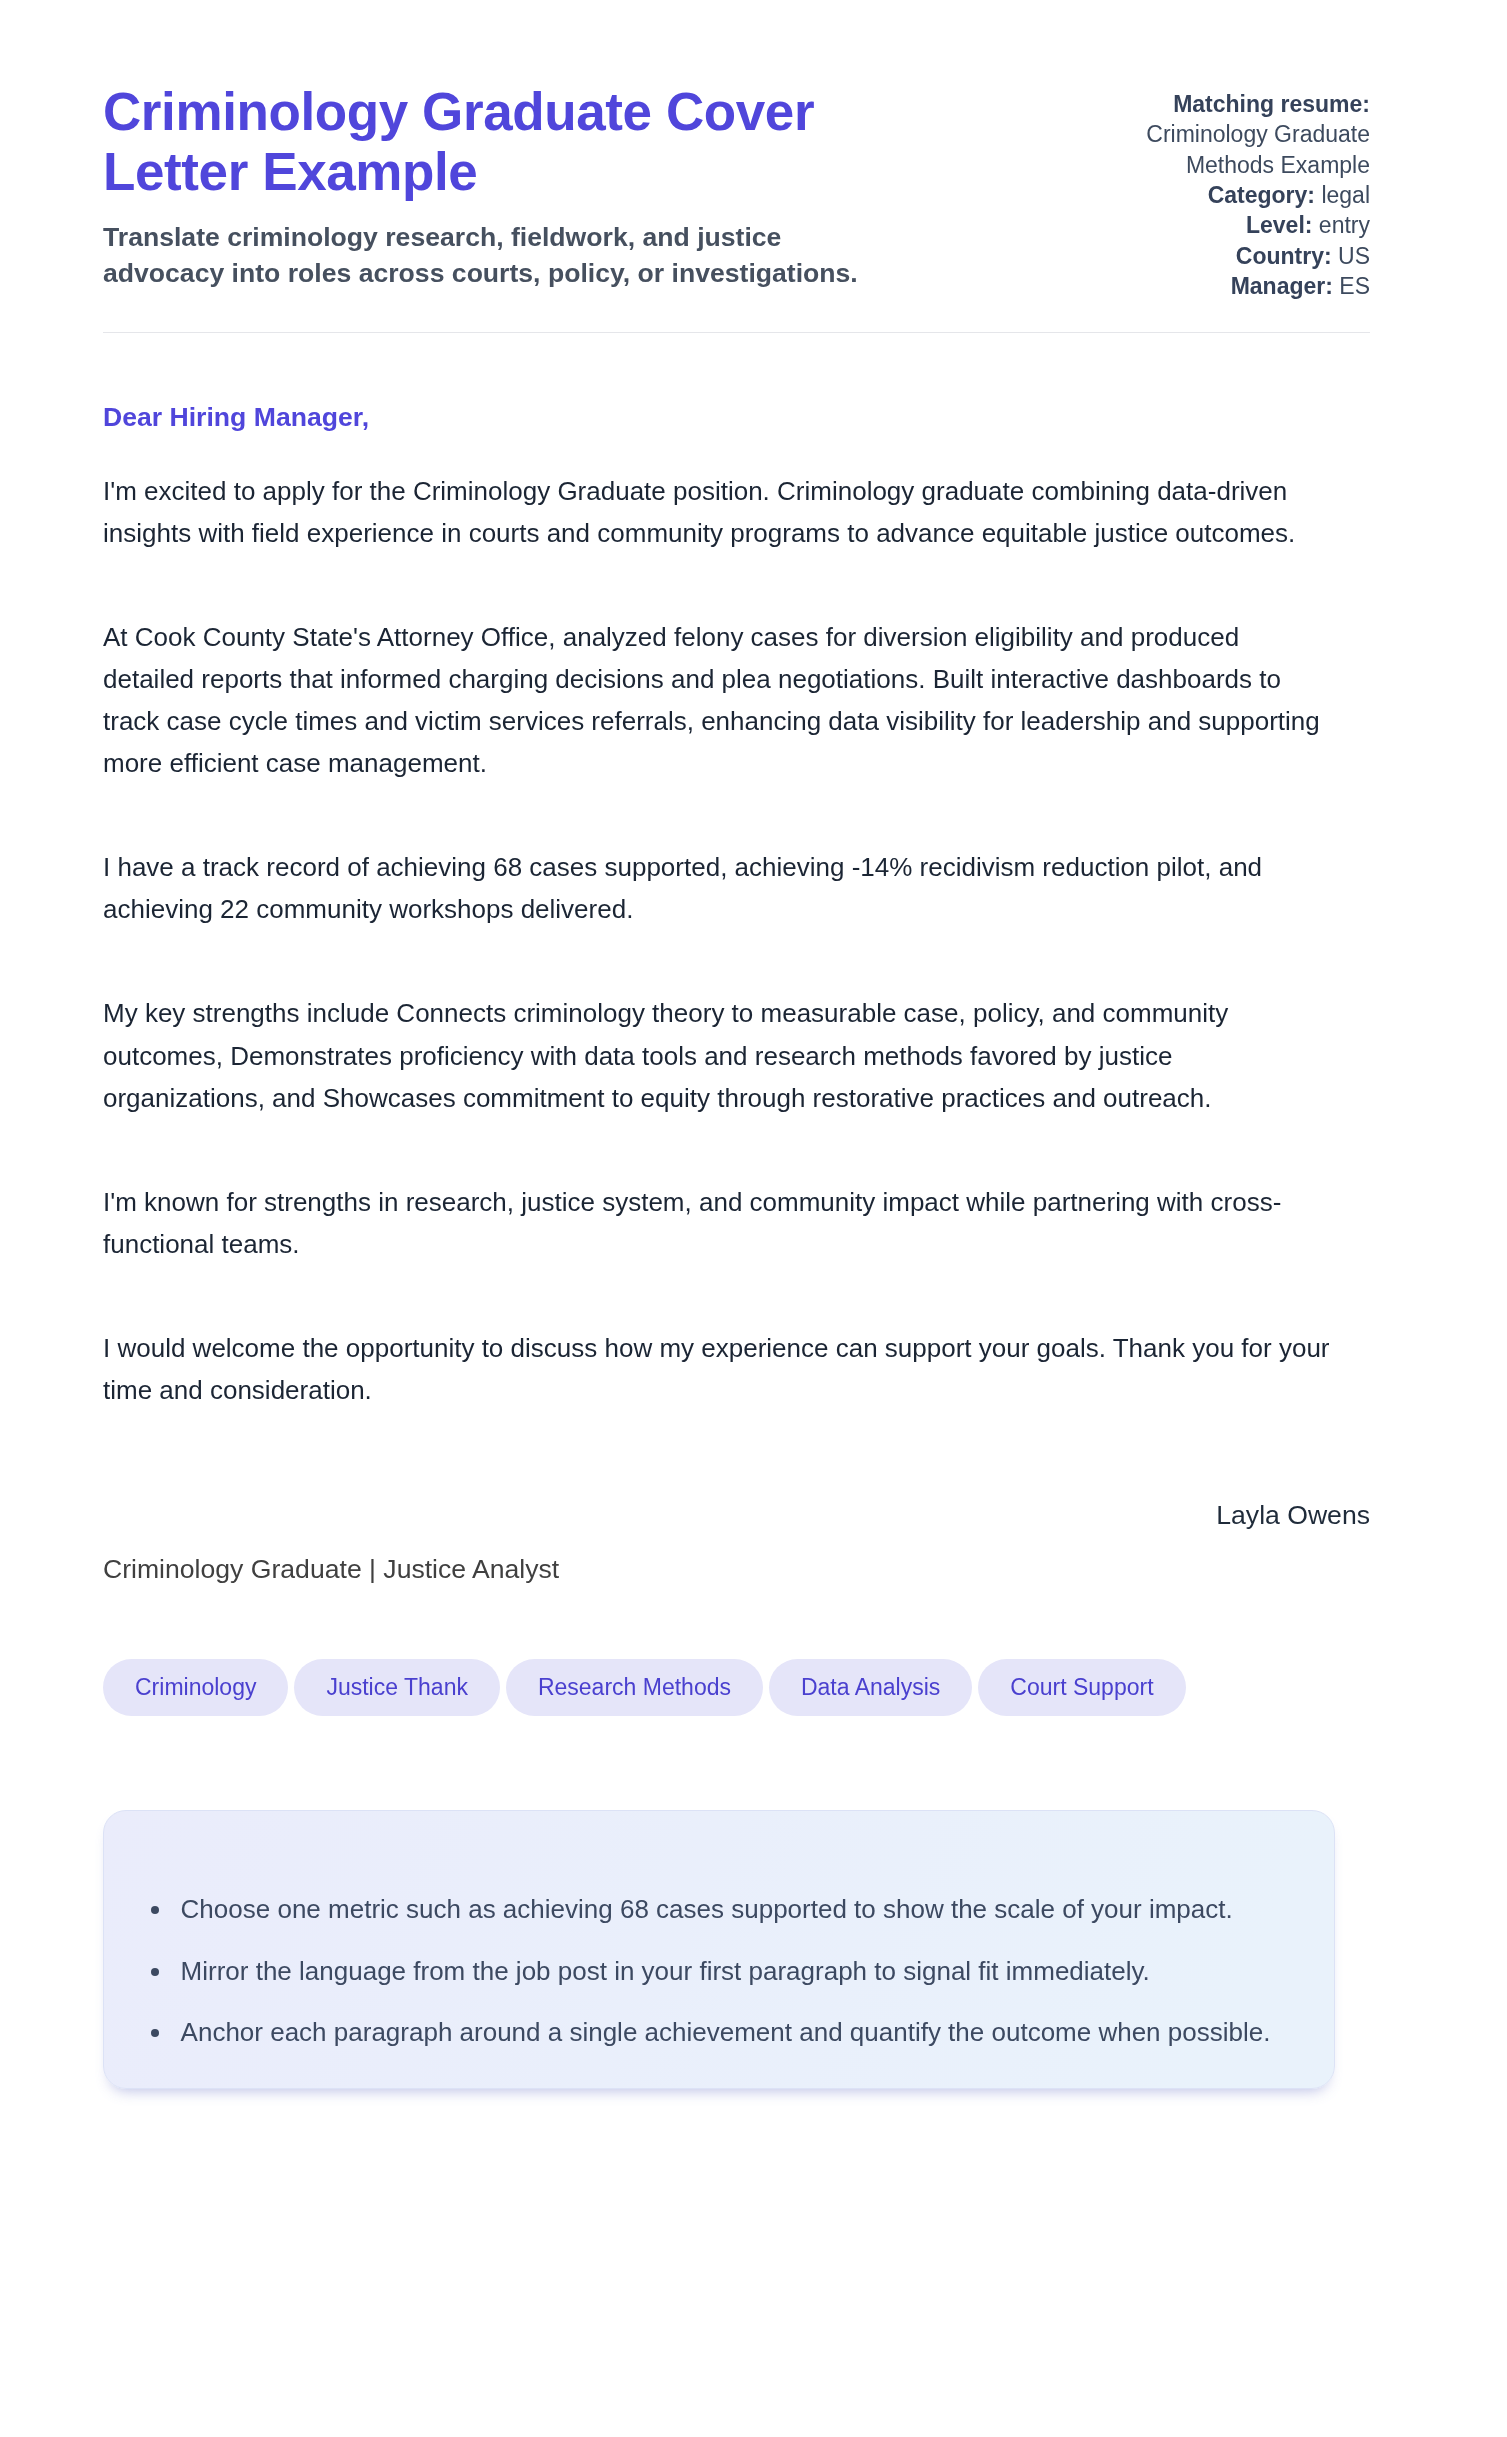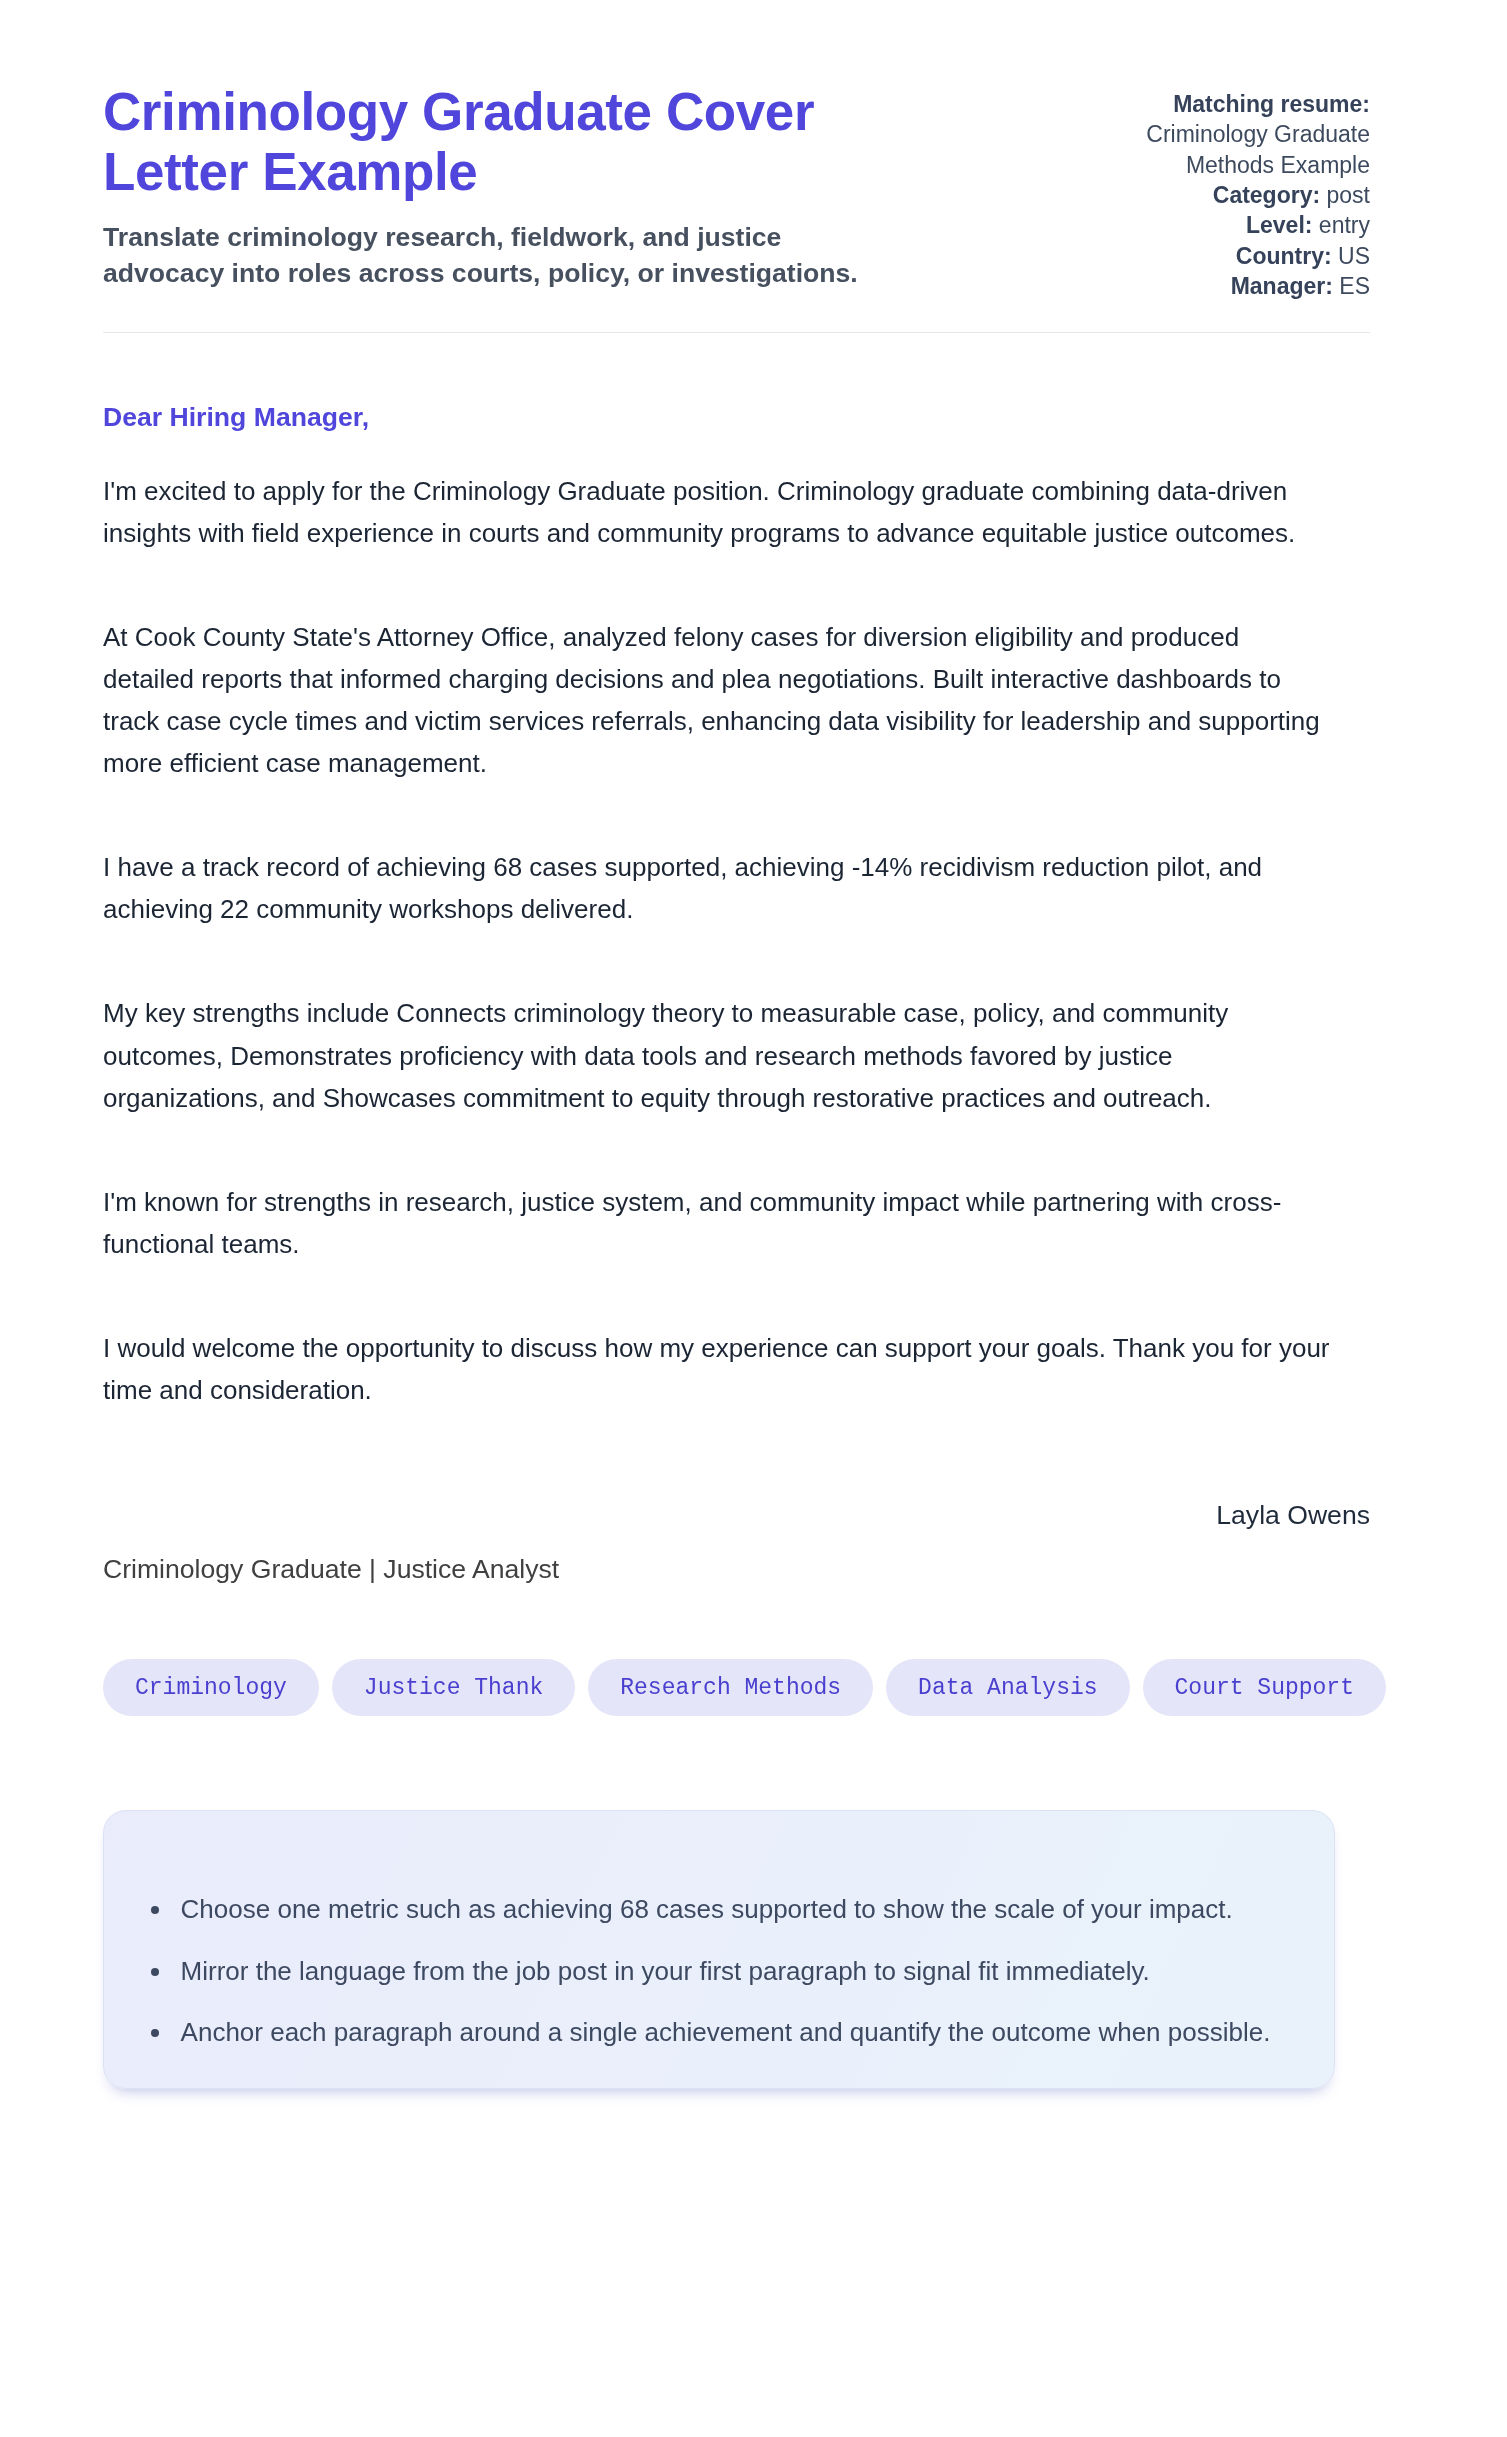--- a/index.html
+++ b/index.html
@@ -83,22 +83,21 @@
   }
   .sig-title {
     margin-top: 23px;
     font-size: 26.6px;
     color: #404040;
   }
   
   .tags {
     margin-top: 74px;
     display: flex;
-    gap: 13px;
-    font-family: Liberation Mono, monospace;
+    gap: 6px;
   }
   .tag {
     height: 57px;
     display: inline-flex;
     align-items: center;
     padding: 0 32px;
     border-radius: 30px;
     background: #e5e5f9;
     color: #4a40cf;
     font-size: 23px;
@@ -145,21 +144,21 @@
       <h1 class="page-title">Criminology Graduate Cover Letter Example</h1>
       <p class="page-subtitle">Translate criminology research, fieldwork, and justice advocacy into roles across courts, policy, or investigations.</p>
     </div>
     <div class="meta">
       <div class="meta-item">
         <span class="label">Matching resume:</span>
         <span>Criminology Graduate Methods Example</span>
       </div>
       <div class="meta-item">
         <span class="label">Category:</span>
-        <span>post</span>
+        <span>legal</span>
       </div>
       <div class="meta-item">
         <span class="label">Level:</span>
         <span>entry</span>
       </div>
       <div class="meta-item">
         <span class="label">Country:</span>
         <span>US</span>
       </div>
       <div class="meta-item">

